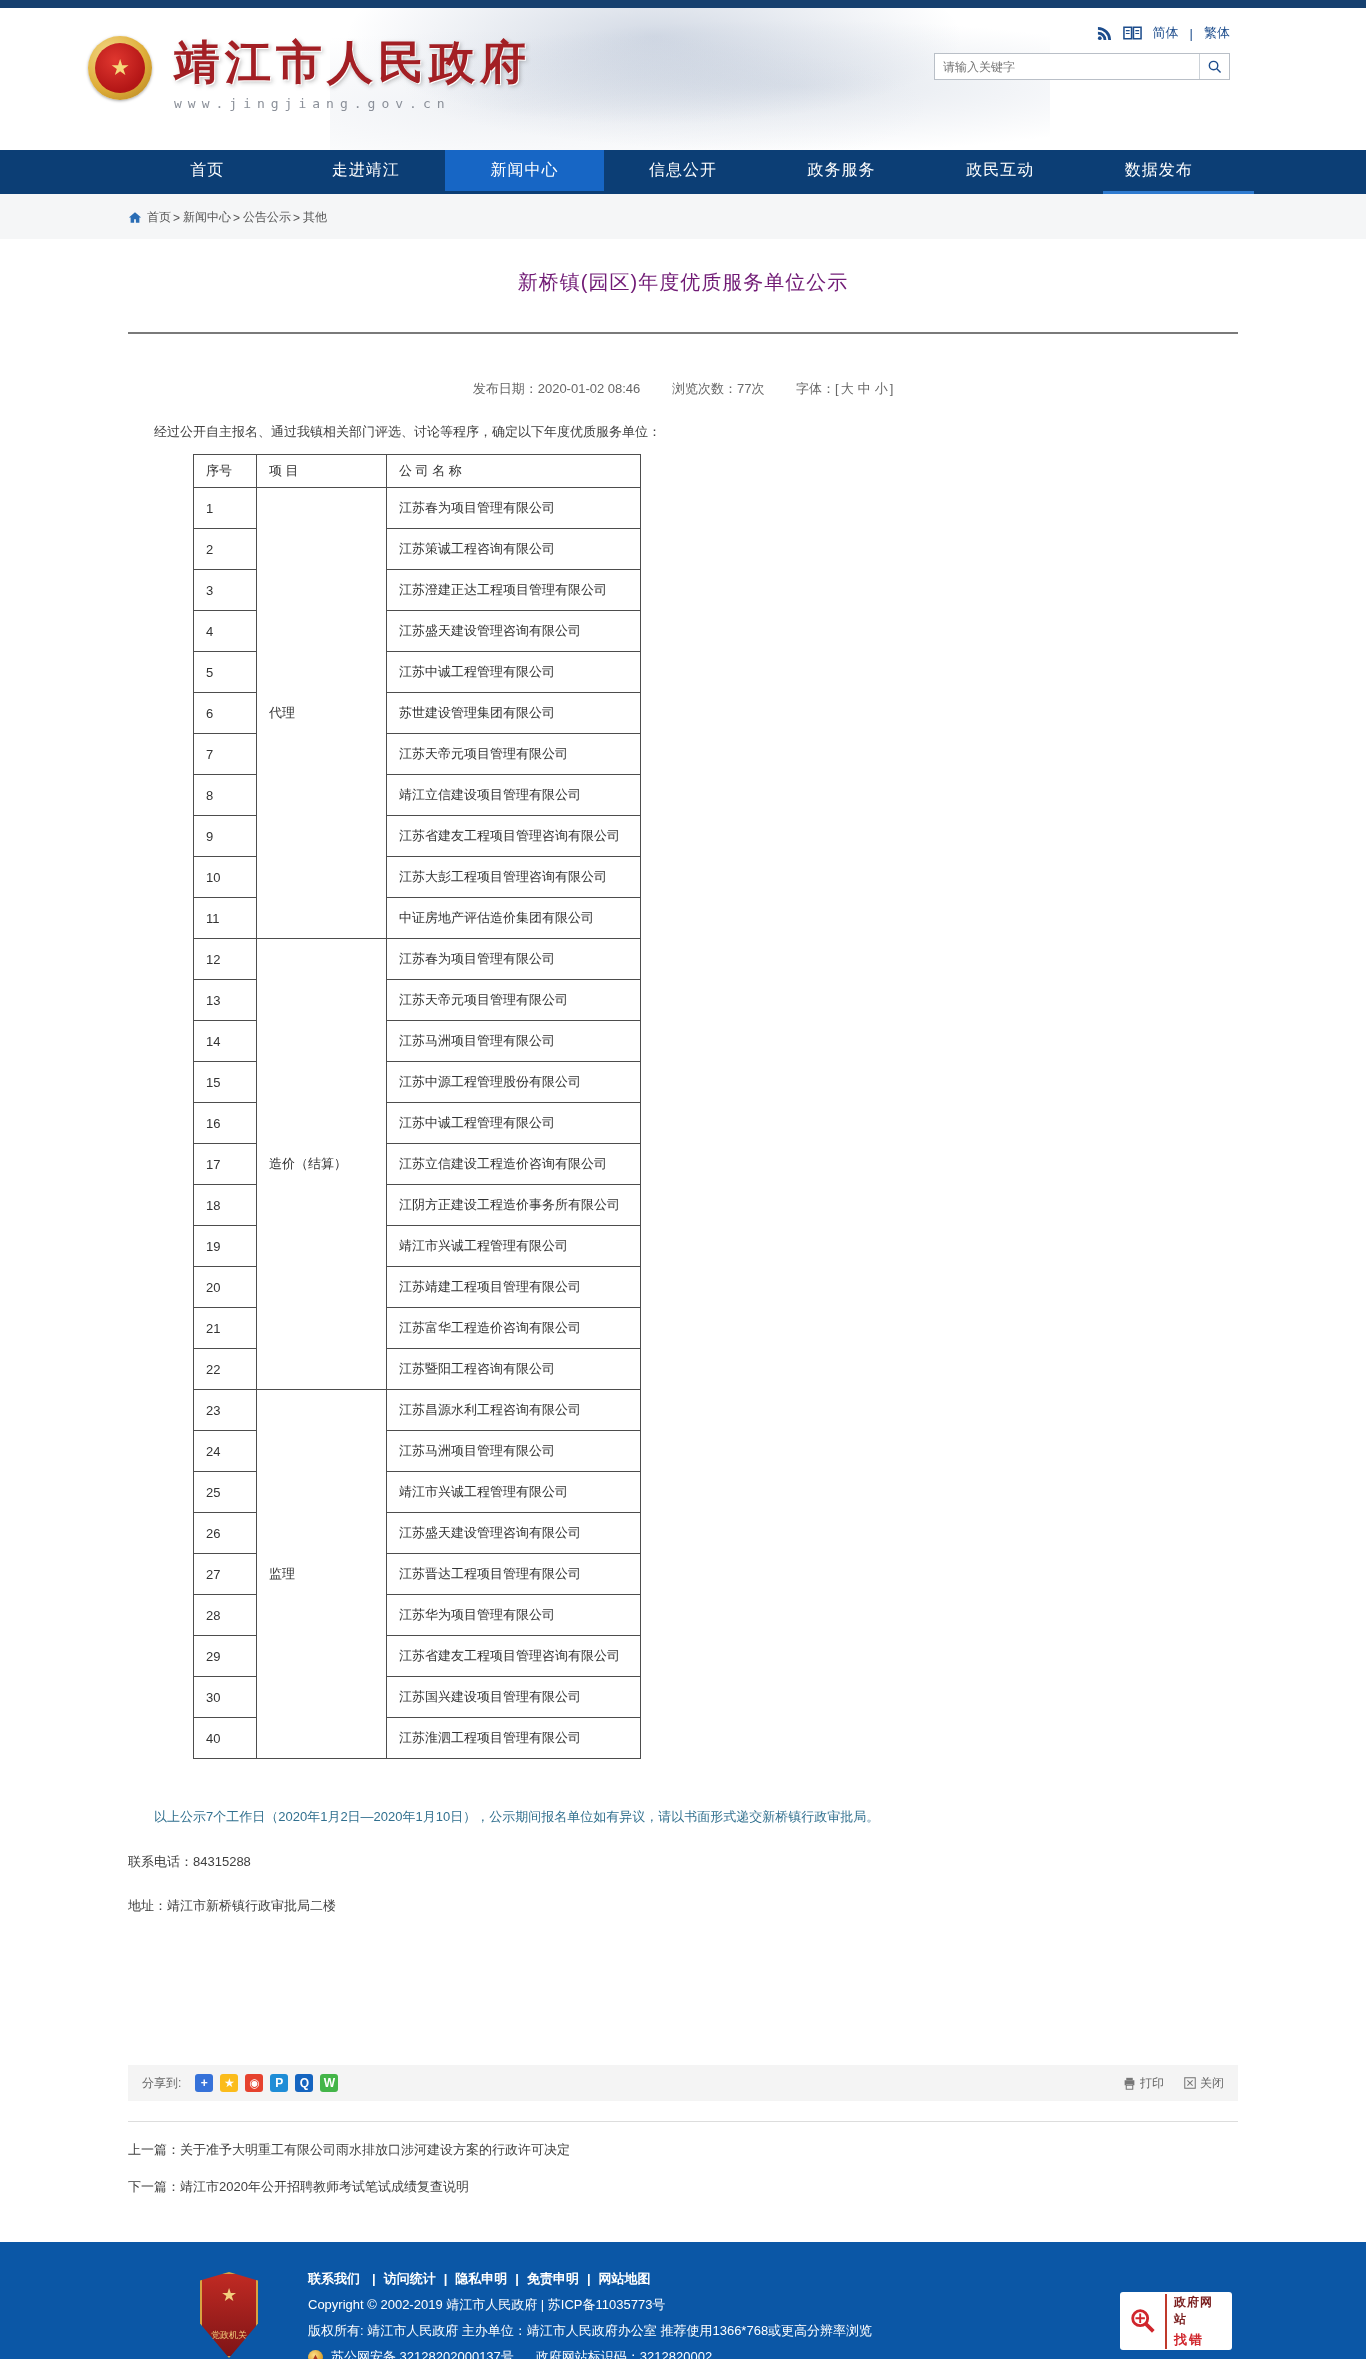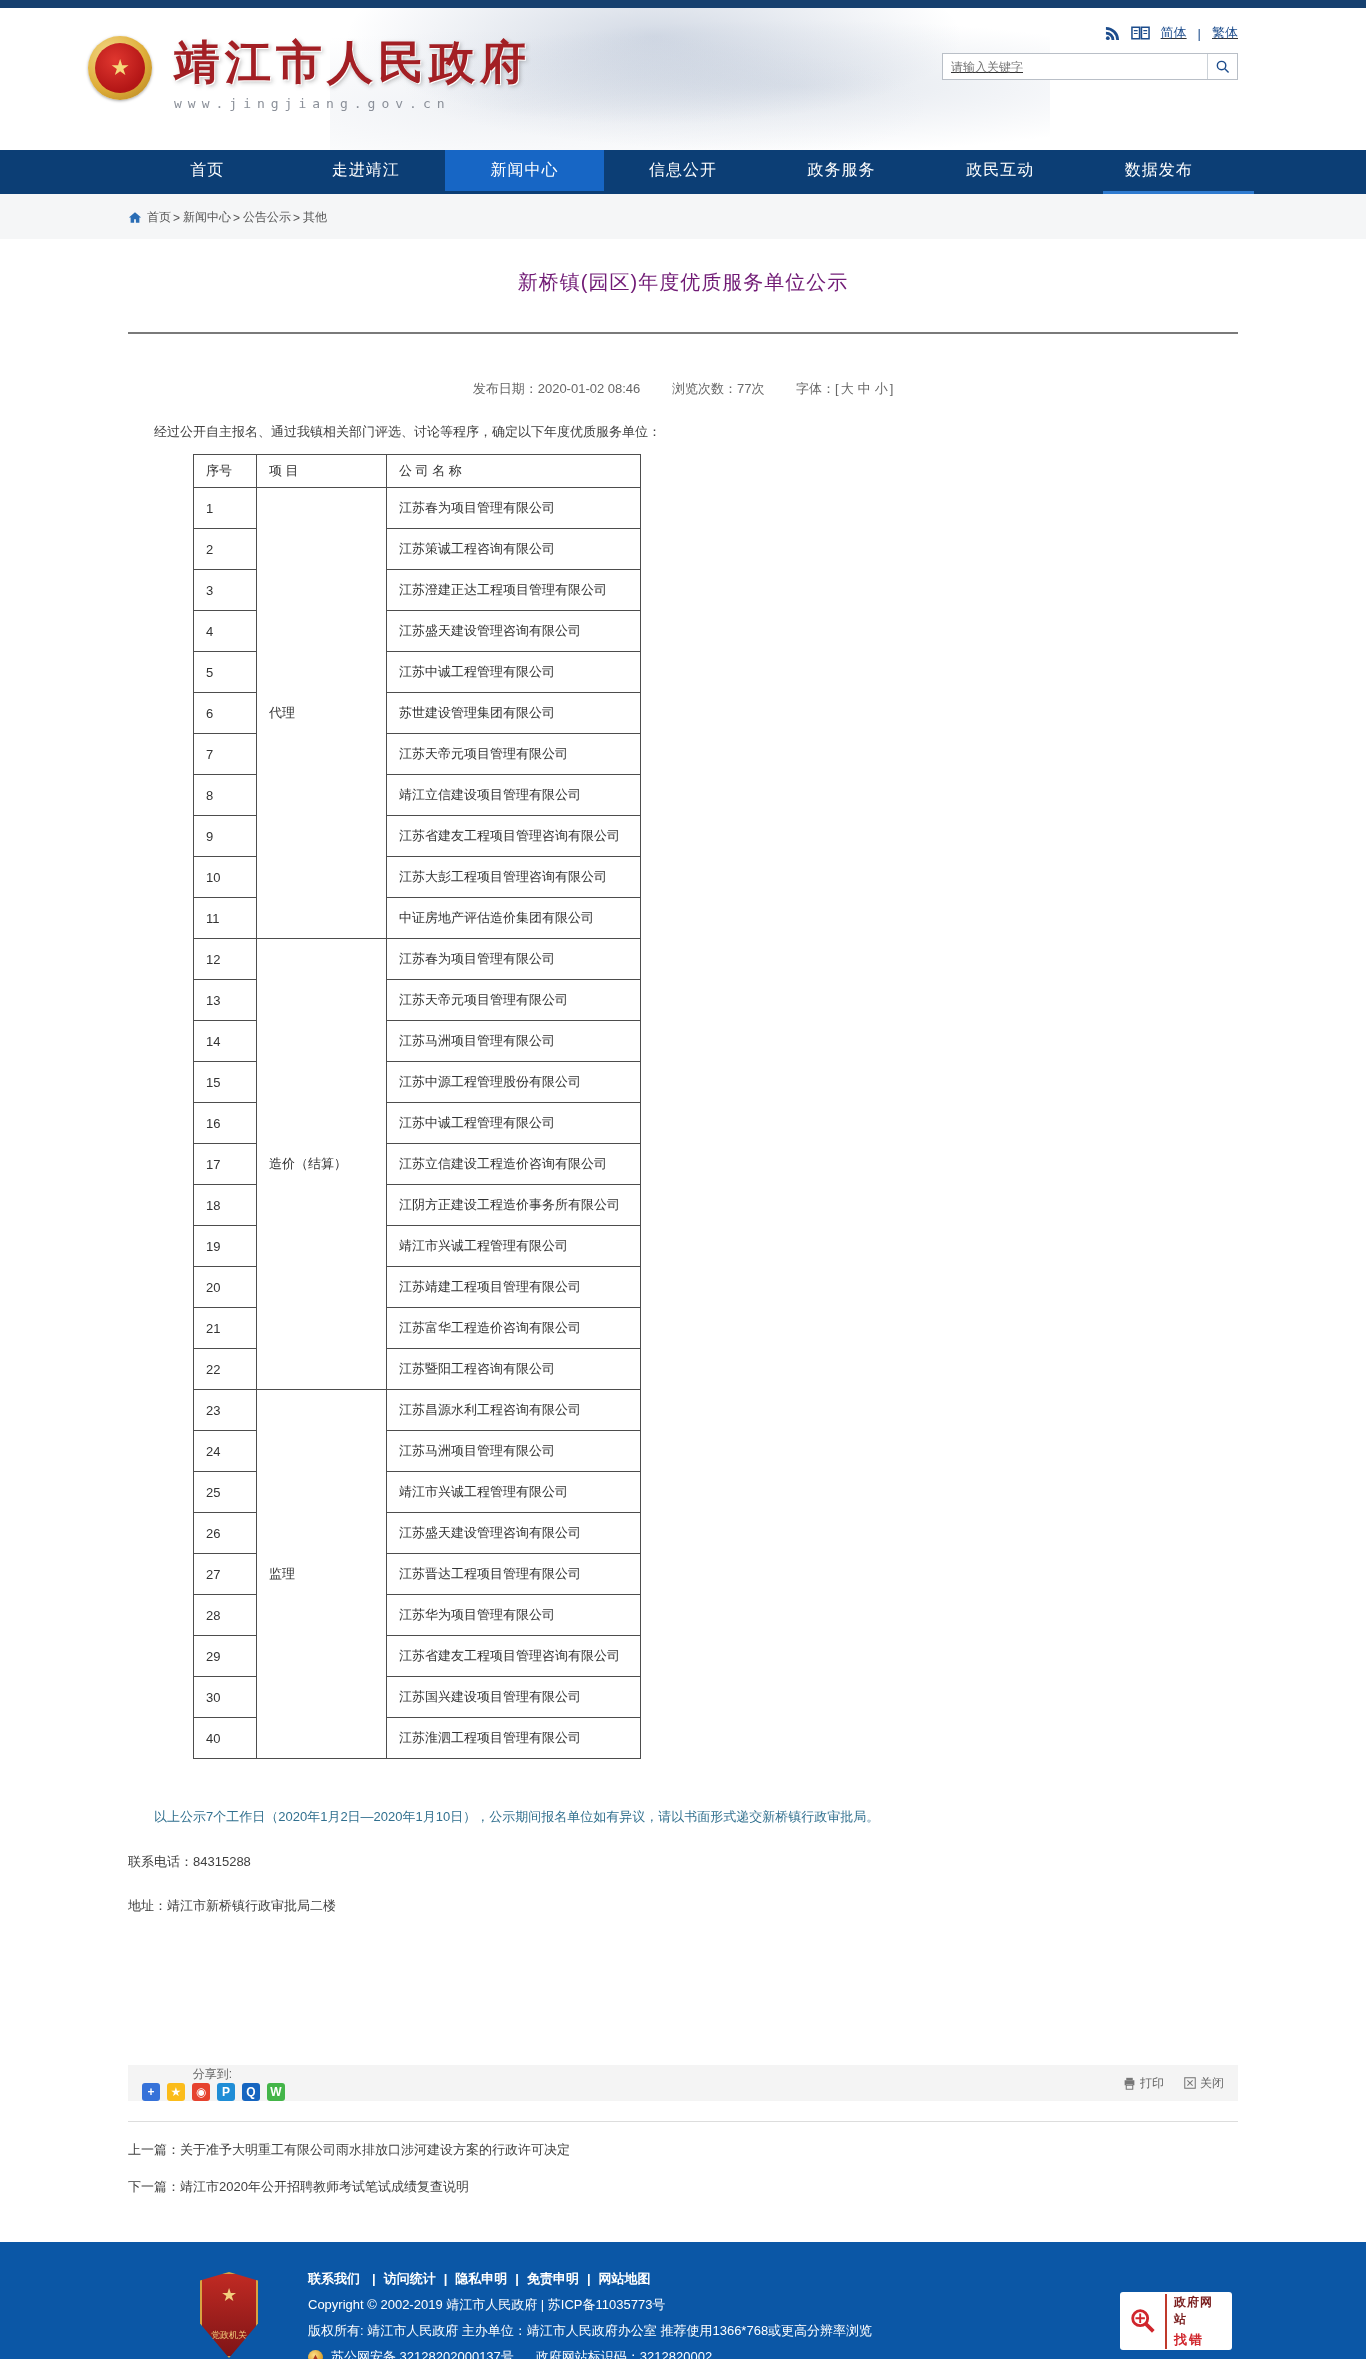--- a/index.html
+++ b/index.html
@@ -40,21 +40,21 @@
   .site-name {
     font-family: "DejaVu Serif", "Liberation Serif", serif;
     font-weight: bold; font-size: 46px; line-height: 52px;
     color: #a31f24; letter-spacing: 5px;
     text-shadow: 1px 1px 0 #fff, 2px 2px 4px rgba(60,60,60,.35);
   }
   .site-url {
     margin-top: 8px; color: #8b9099; font-size: 13px; letter-spacing: 6px;
     font-family: "DejaVu Sans Mono", "Liberation Mono", monospace;
   }
-  .header-right { position: absolute; right: 40px; top: 14px; text-decoration: underline; }
+  .header-right { position: absolute; right: 48px; top: 14px; }
   .quick-links {
     display: flex; align-items: center; justify-content: flex-end; gap: 11px;
     color: #1c4c8c; font-size: 13px; height: 22px;
   }
   .quick-links a { color: #1c4c8c; text-decoration: none; cursor: pointer; }
   .ql-sep { color: #1c4c8c; }
   .search-box {
     margin-top: 9px; width: 296px; height: 27px;
     border: 1px solid #b9bfc7; background: #fff; display: flex; align-items: stretch;
   }
@@ -108,21 +108,21 @@
   .col-company { width: 254px; }
 
   .notice { font-size: 13px; color: #31708f; margin-top: 48px; text-indent: 2em; line-height: 20px; }
   .contact-line { font-size: 13px; color: #404040; margin-top: 26px; }
 
   
   .share-bar {
     margin-top: 150px; background: #f4f4f4; height: 36px;
     display: flex; align-items: center; justify-content: space-between; padding: 0 14px;
   }
-  .share-left { display: flex; align-items: center; gap: 0; flex-direction: column; }
+  .share-left { display: flex; align-items: center; gap: 12px; }
   .share-label { font-size: 12px; color: #666; margin-right: 2px; }
   .share-icon {
     width: 18px; height: 18px; border-radius: 3px; color: #fff;
     display: inline-flex; align-items: center; justify-content: center;
     font-size: 12px; line-height: 1; cursor: pointer; font-weight: bold;
   }
   .share-right { display: flex; align-items: center; gap: 20px; }
   .tool-btn { display: flex; align-items: center; gap: 4px; font-size: 12px; color: #666; cursor: pointer; }
 
   .divider { border: none; border-top: 1px solid #ddd; margin-top: 20px; }

